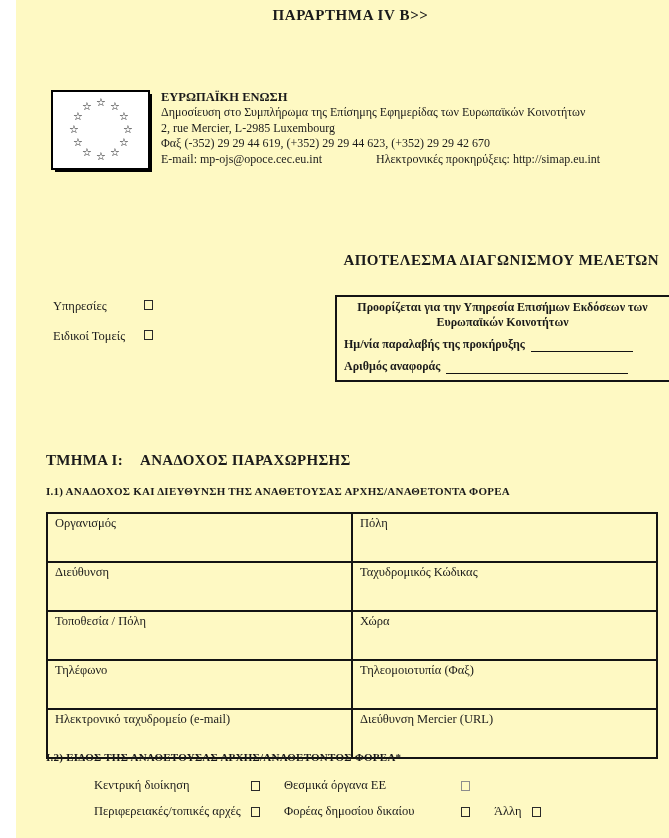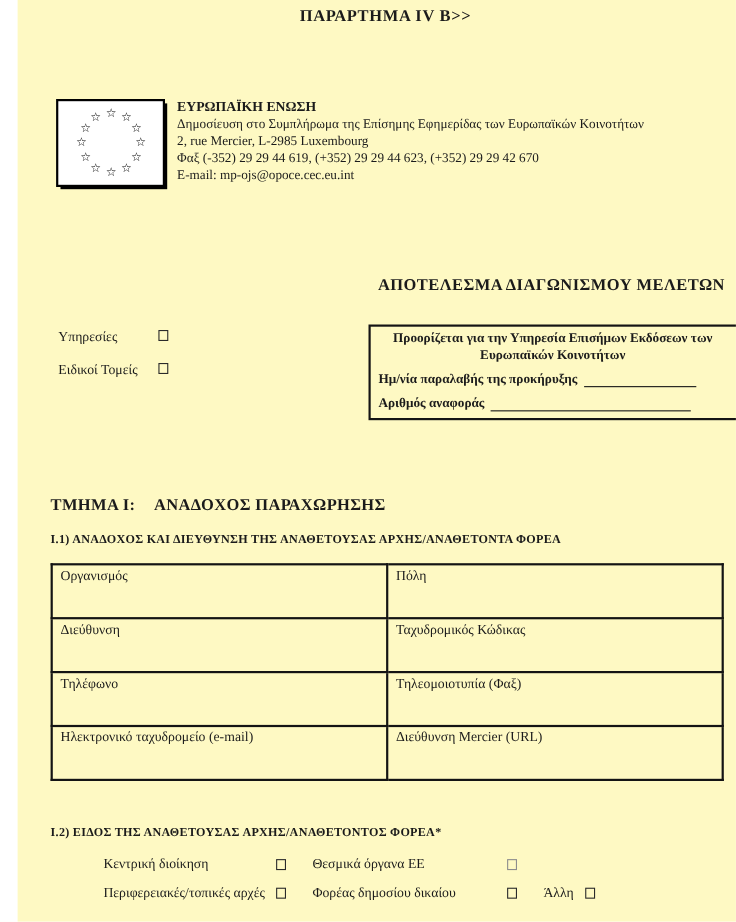--- a/index.html
+++ b/index.html
@@ -91,20 +91,21 @@
     <span class="star" style="left:28px;top:9px">☆</span>
   </div>
 
   <div class="eu-text">
     <div class="org">ΕΥΡΩΠΑΪΚΗ ΕΝΩΣΗ</div>
     <div>Δημοσίευση στο Συμπλήρωμα της Επίσημης Εφημερίδας των Ευρωπαϊκών Κοινοτήτων</div>
     <div>2, rue Mercier, L-2985 Luxembourg</div>
     <div>Φαξ (-352) 29 29 44 619, (+352) 29 29 44 623, (+352) 29 29 42 670</div>
     <div class="email-row">
       <span>E-mail: mp-ojs@opoce.cec.eu.int</span>
+      <span class="enotices">Ηλεκτρονικές προκηρύξεις: http://simap.eu.int</span>
     </div>
   </div>
 
   <div class="result-heading">ΑΠΟΤΕΛΕΣΜΑ ΔΙΑΓΩΝΙΣΜΟΥ ΜΕΛΕΤΩΝ</div>
 
   <div class="svc-row" style="top:299px">
     <span>Υπηρεσίες</span>
     <span class="cb"></span>
   </div>
   <div class="svc-row" style="top:329px">
@@ -138,20 +139,24 @@
     <tbody>
         <tr>
       <td><span>Οργανισμός</span></td>
       <td><span>Πόλη</span></td>
     </tr>
     <tr>
       <td><span>Διεύθυνση</span></td>
       <td><span>Ταχυδρομικός Κώδικας</span></td>
     </tr>
     <tr>
+      <td><span>Τοποθεσία / Πόλη</span></td>
+      <td><span>Χώρα</span></td>
+    </tr>
+    <tr>
       <td><span>Τηλέφωνο</span></td>
       <td><span>Τηλεομοιοτυπία (Φαξ)</span></td>
     </tr>
     <tr>
       <td><span>Ηλεκτρονικό ταχυδρομείο (e-mail)</span></td>
       <td><span>Διεύθυνση Mercier (URL)</span></td>
     </tr>
   </tbody>
     </table>
 

